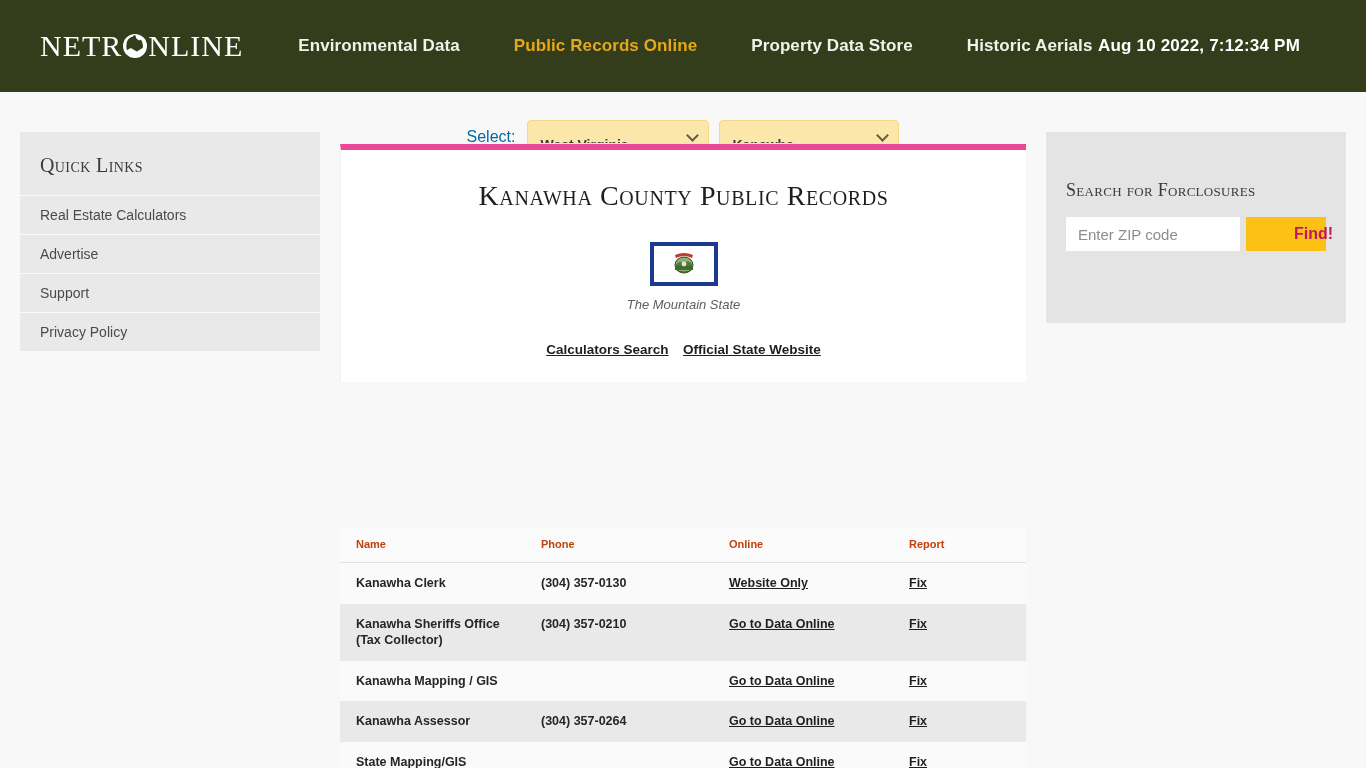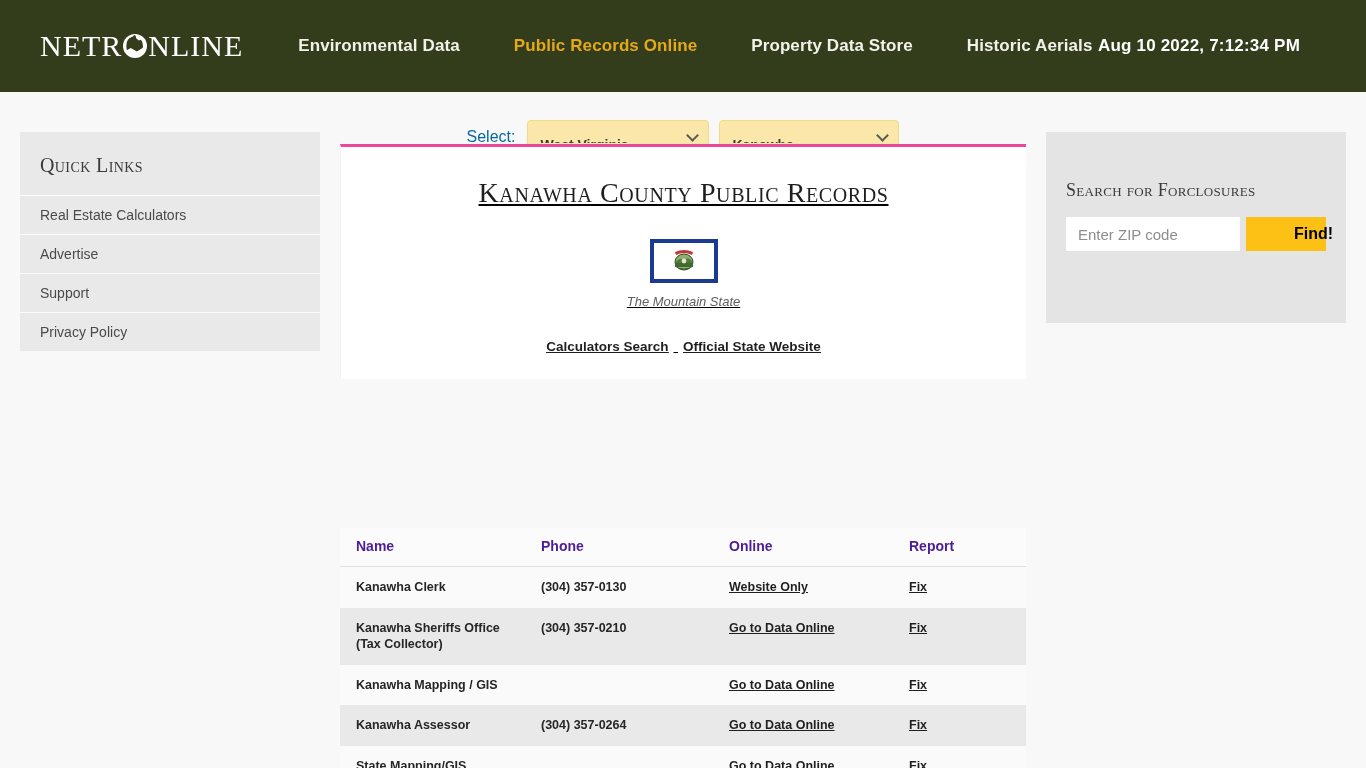--- a/index.html
+++ b/index.html
@@ -165,24 +165,23 @@
   #state-select { width: 182px; }
   #county-select { width: 180px; }
 
   
   #main-card {
     position: absolute;
     left: 340px;
     top: 52px;
     width: 686px;
     background: #ffffff;
-    border-top: 3px solid #ec4899;
+    border-top: 6px solid #ec4899;
     border-left: 1px solid #f1f1f1;
     padding: 30px 0 24px 0;
-    text-decoration: underline;
   }
   #page-title {
     text-align: center;
     font-family: "Liberation Serif", serif;
     font-variant: small-caps;
     font-size: 28px;
     font-weight: normal;
     color: #1e1e1e;
     margin: 0 0 30px 0;
     letter-spacing: 0.6px;
@@ -224,23 +223,23 @@
   #records-table {
     position: absolute;
     left: 340px;
     top: 436px;
     width: 686px;
     border-collapse: collapse;
     background: #ffffff;
   }
   #records-table th {
     text-align: left;
-    font-size: 14px;
-    font-weight: bold;
-    color: #4c1d95;
+    font-size: 11px;
+    font-weight: bold;
+    color: #c2410c;
     padding: 10px 16px 12px 16px;
     border-bottom: 1px solid #e0e0e0;
     background: #fbfbfb;
   }
   #records-table td {
     font-size: 12.5px;
     font-weight: bold;
     color: #262626;
     padding: 12px 16px;
     vertical-align: top;
@@ -291,21 +290,21 @@
   #zip-input::placeholder { color: #8d8d8d; }
   #find-button {
     margin-left: 6px;
     width: 80px;
     height: 34px;
     background: #fdc116;
     border: none;
     font-family: "Liberation Sans", sans-serif;
     font-size: 16px;
     font-weight: bold;
-    color: #000000;
+    color: #be185d;
     cursor: pointer;
     padding-left: 48px;
   }
 </style>
 </head>
 <body>
 
 <div id="site-header">
   <div id="brand-logo">
     <span class="logo-part">NETR</span>

